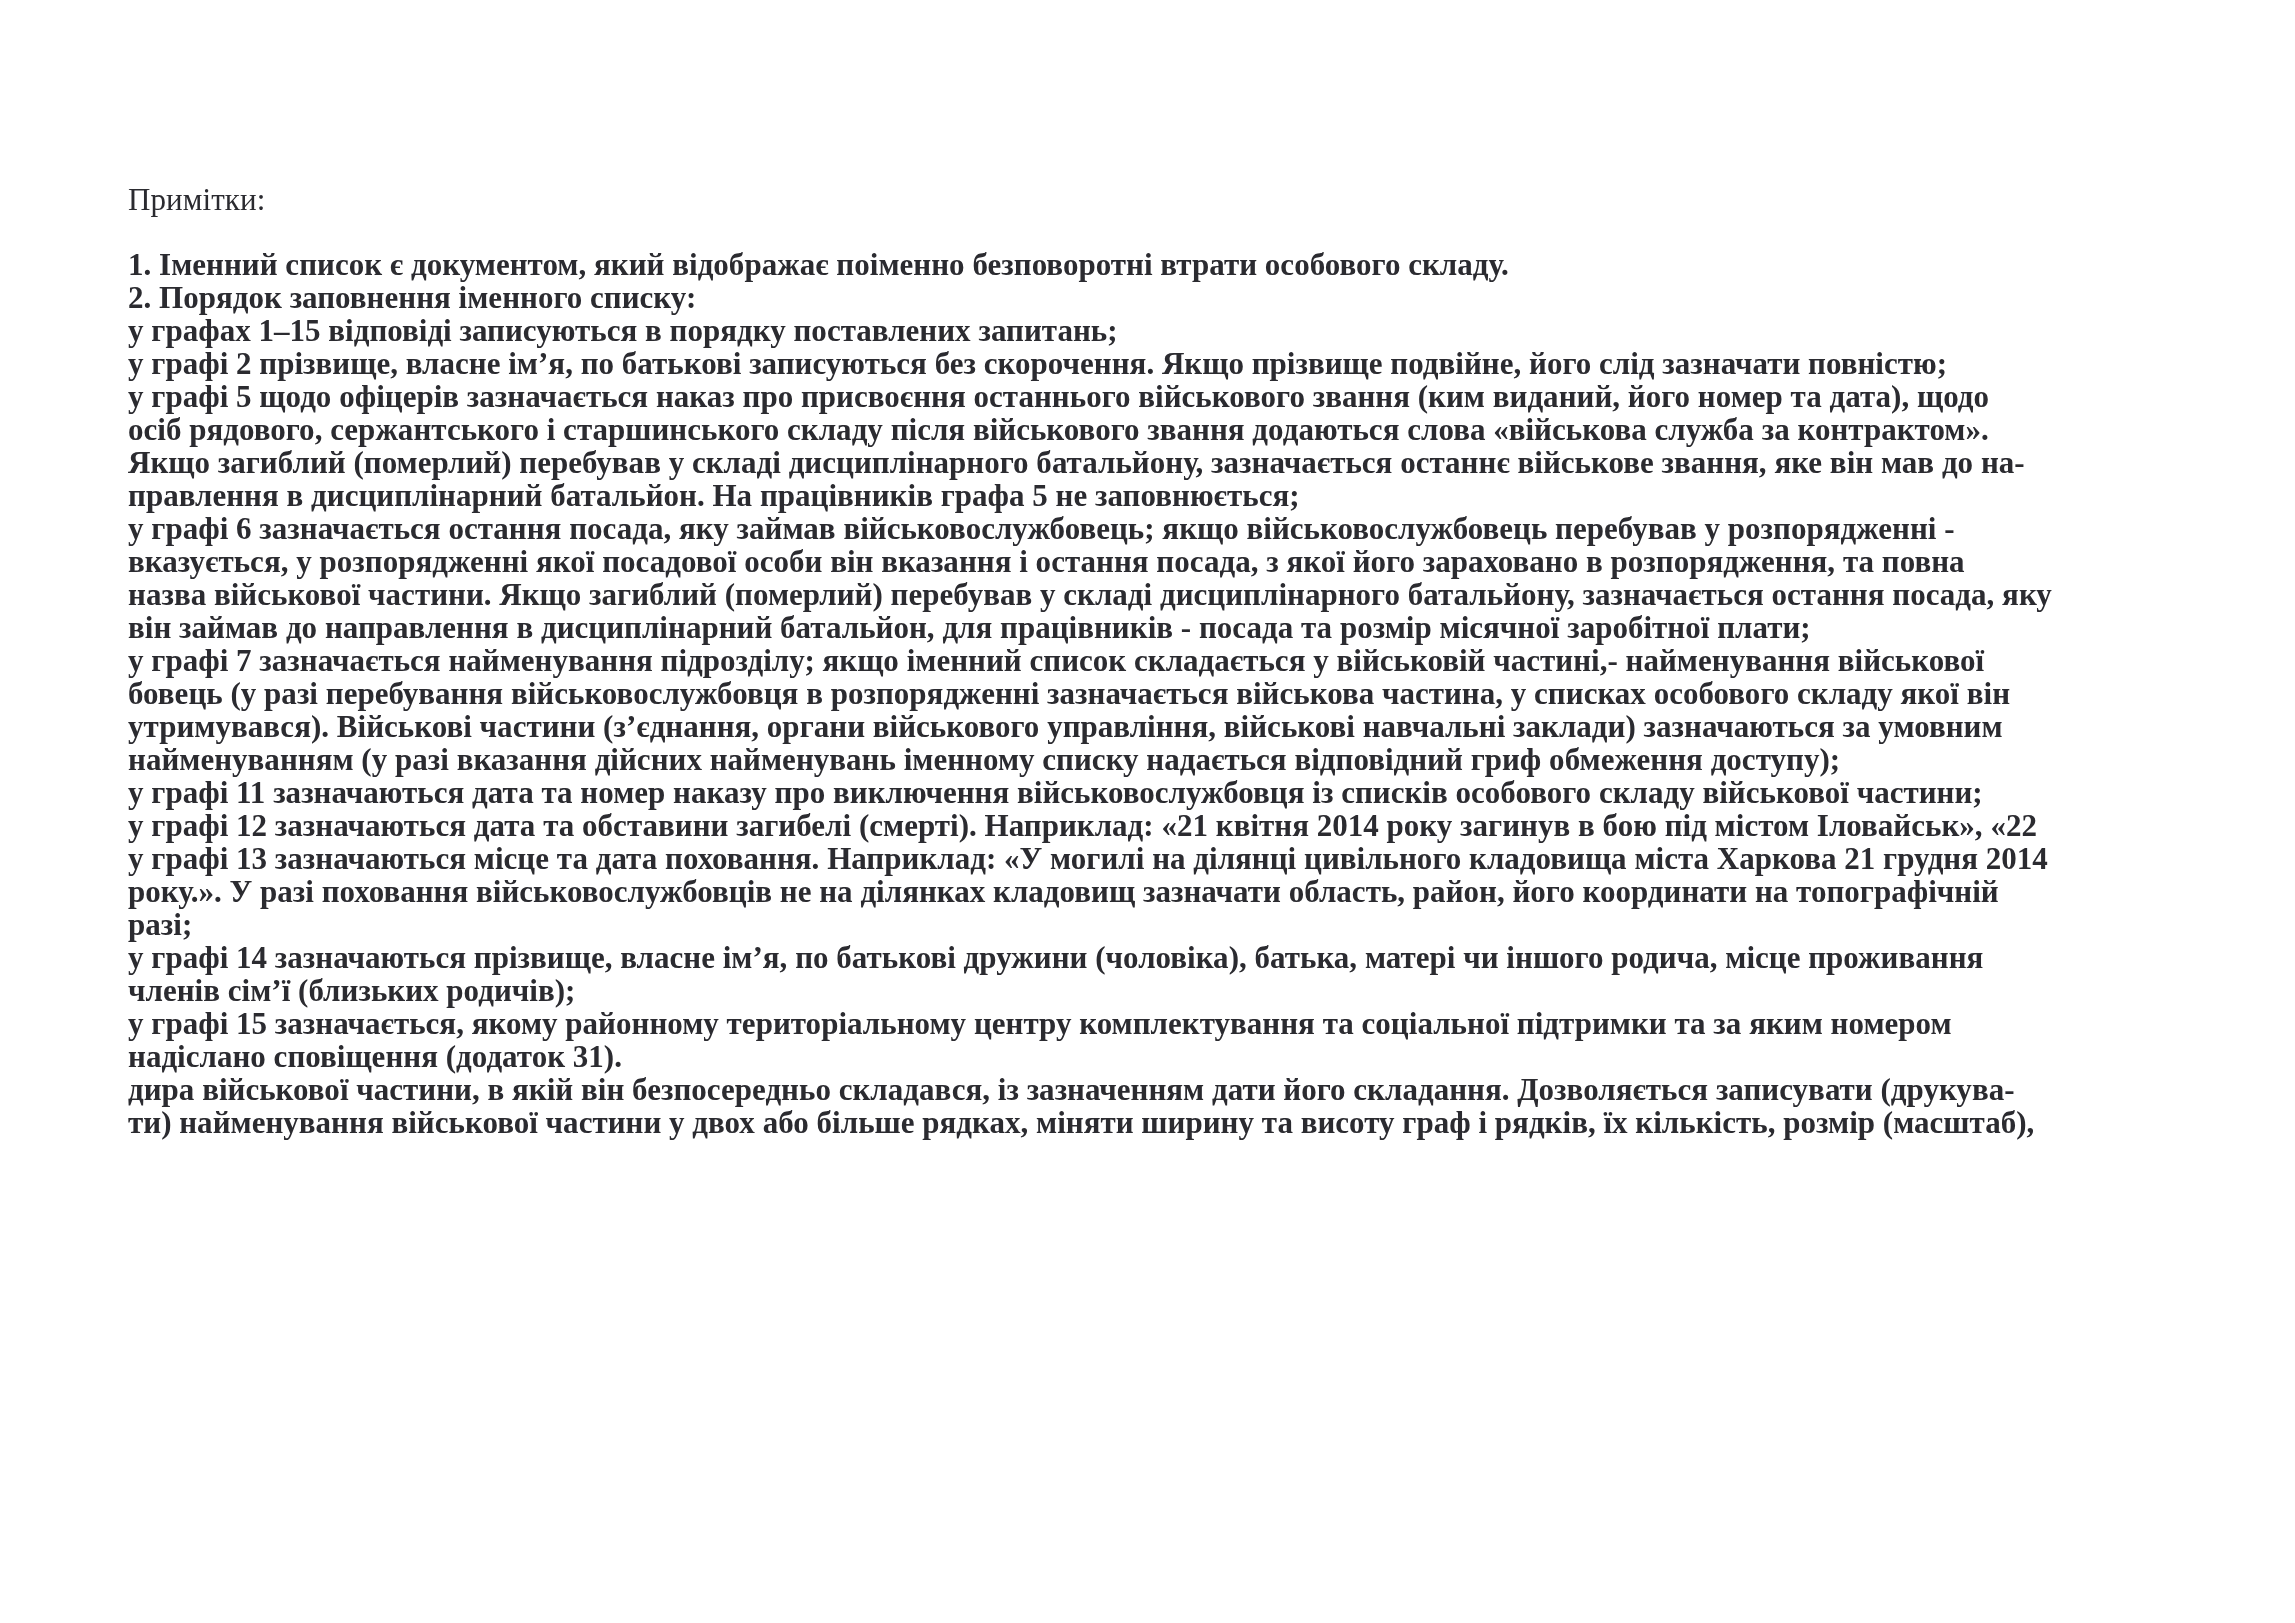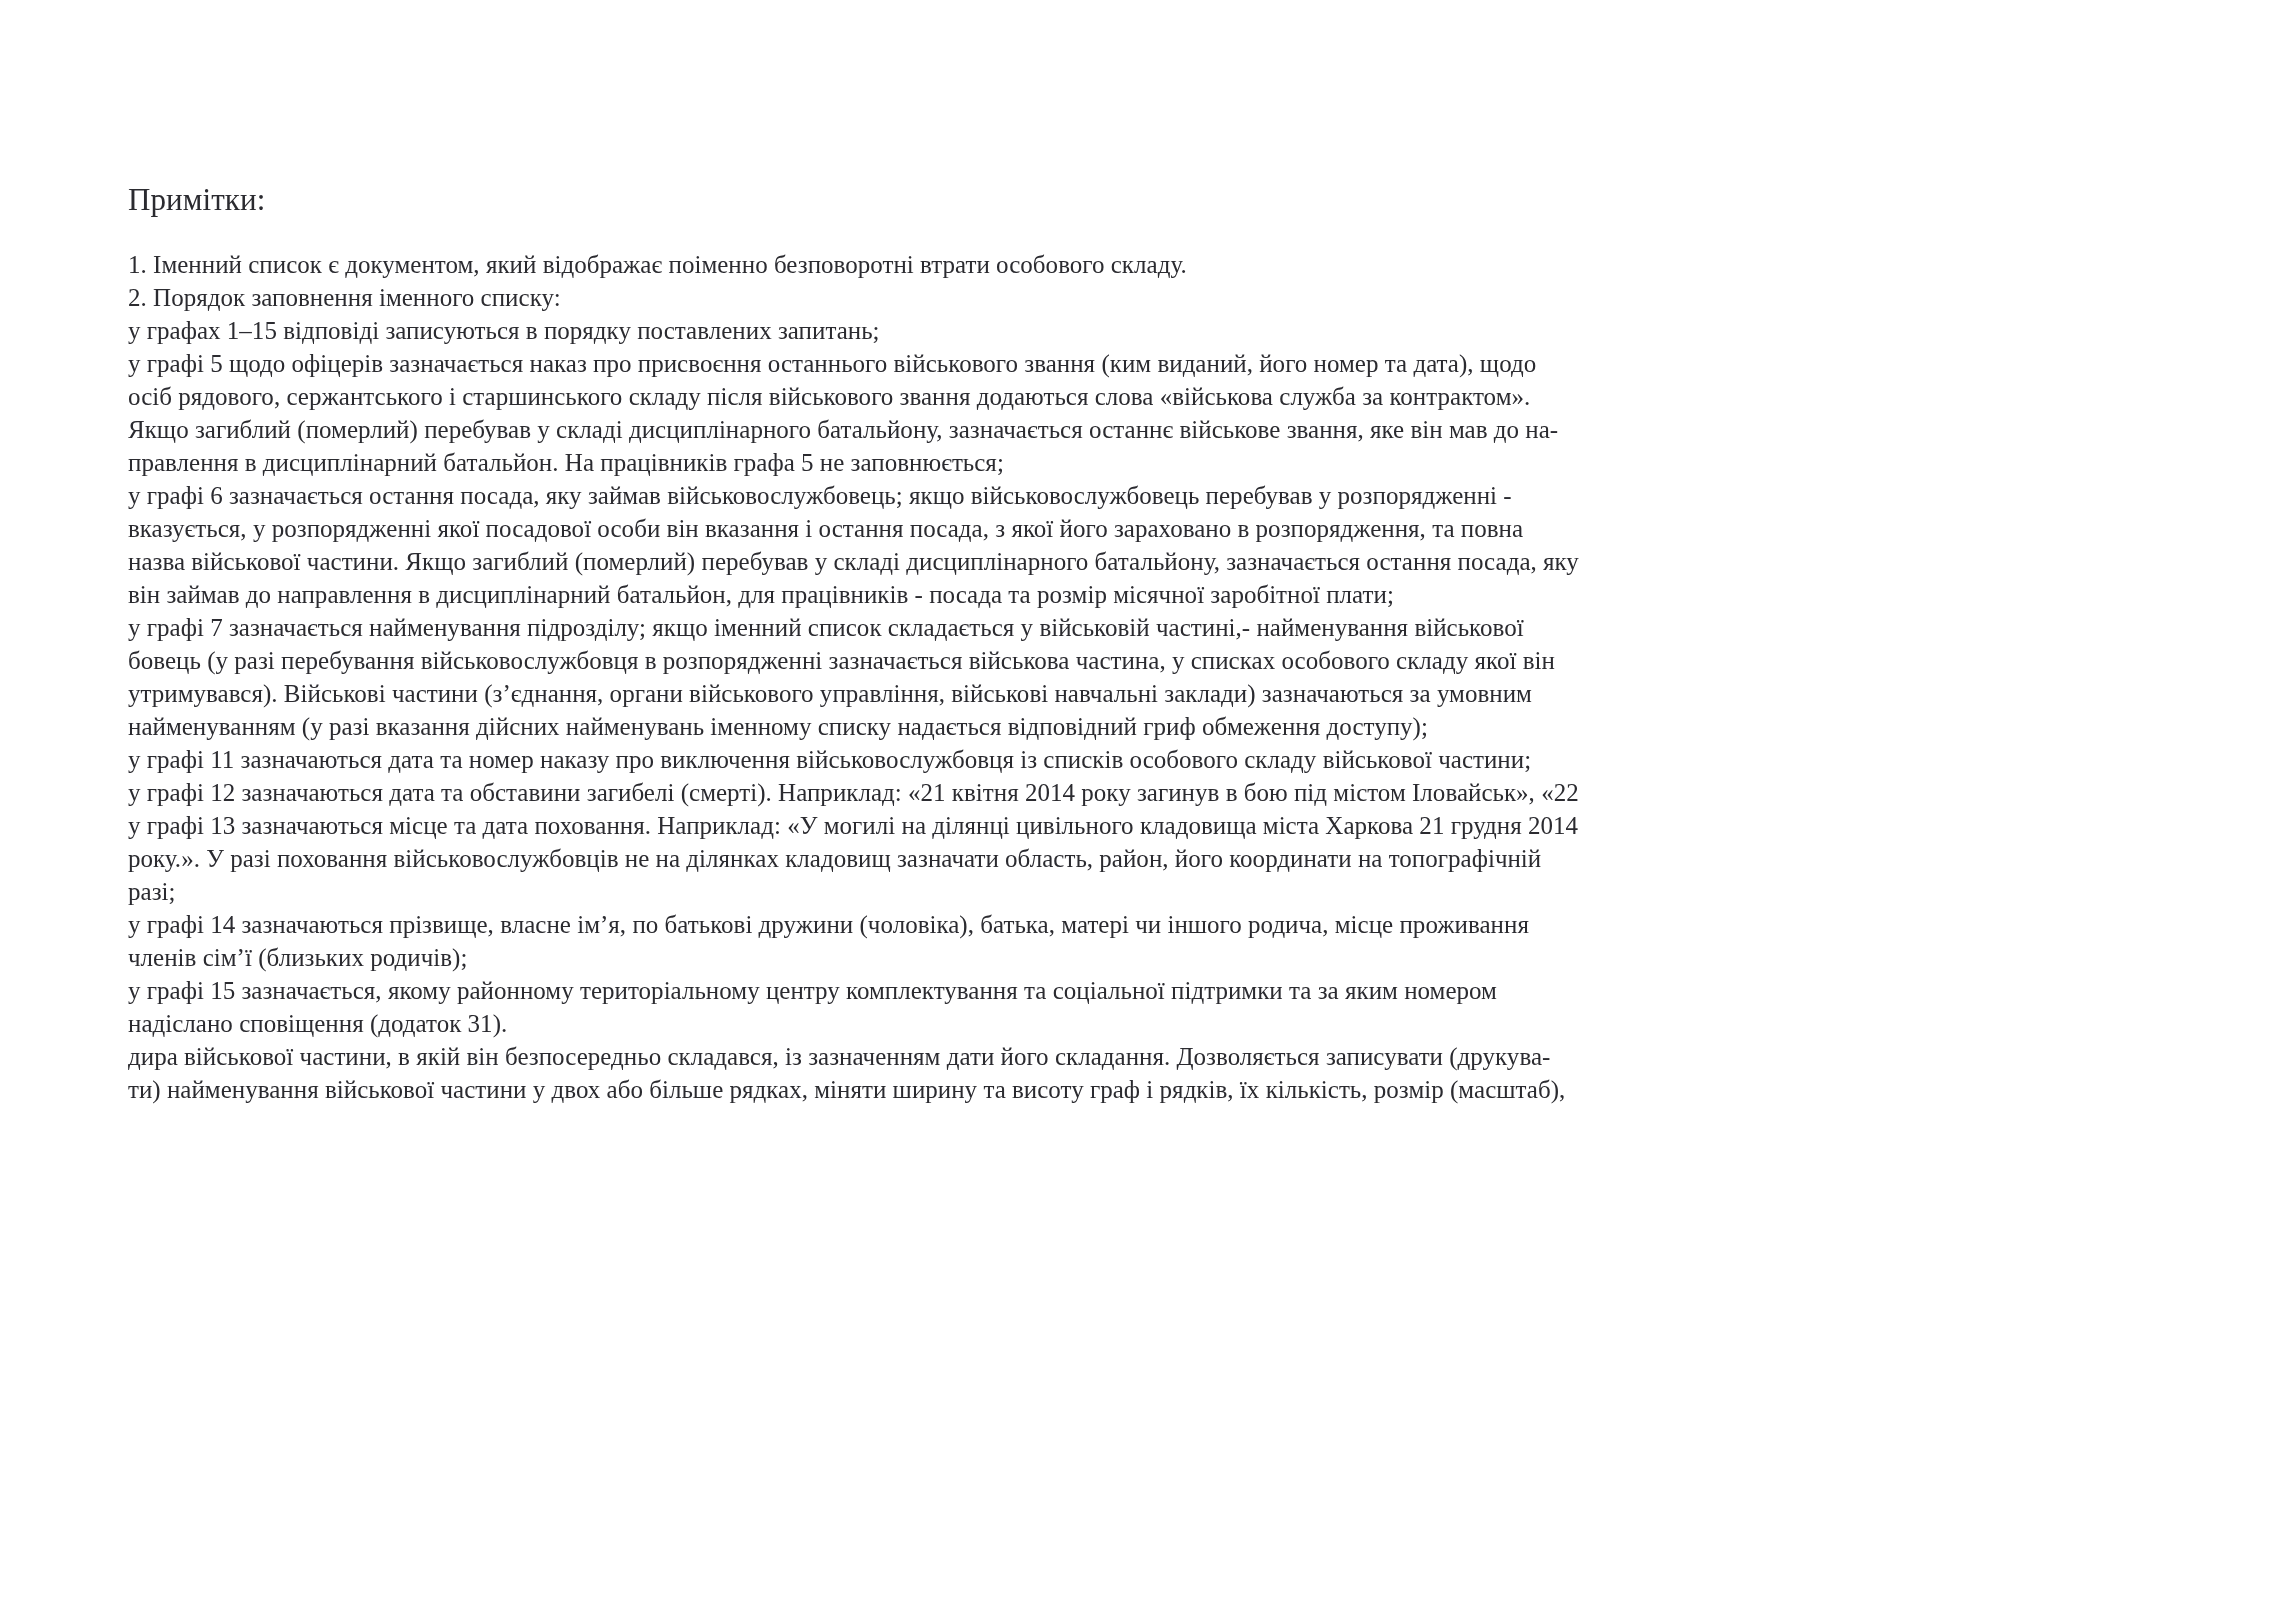--- a/index.html
+++ b/index.html
@@ -40,42 +40,44 @@
     font-weight: normal;
     white-space: pre;
   }
 
   .spacer-after-heading {
     height: 27.5px;
   }
 
   
   .doc-line {
-    font-size: 25px;
+    font-size: 31px;
     line-height: 33px;
     letter-spacing: 0.02px;
     white-space: pre;
     margin: 0;
+    font-weight: bold;
   }
 </style>
 </head>
 <body style="color: rgb(43, 43, 48); background: rgb(255, 255, 255);">
 
 <div class="page" style="background: rgb(255, 255, 255);">
 
   <div class="doc-body">
 
     <div class="notes-heading">Примітки:</div>
 
     <div class="spacer-after-heading"></div>
 
     <div id="lines-container">
         <div class="doc-line">1. Іменний список є документом, який відображає поіменно безповоротні втрати особового складу.</div>
         <div class="doc-line">2. Порядок заповнення іменного списку:</div>
         <div class="doc-line">у графах 1–15 відповіді записуються в порядку поставлених запитань;</div>
+        <div class="doc-line">у графі 2 прізвище, власне ім’я, по батькові записуються без скорочення. Якщо прізвище подвійне, його слід зазначати повністю;</div>
         <div class="doc-line">у графі 5 щодо офіцерів зазначається наказ про присвоєння останнього військового звання (ким виданий, його номер та дата), щодо</div>
         <div class="doc-line">осіб рядового, сержантського і старшинського складу після військового звання додаються слова «військова служба за контрактом».</div>
         <div class="doc-line">Якщо загиблий (померлий) перебував у складі дисциплінарного батальйону, зазначається останнє військове звання, яке він мав до на-</div>
         <div class="doc-line">правлення в дисциплінарний батальйон. На працівників графа 5 не заповнюється;</div>
         <div class="doc-line">у графі 6 зазначається остання посада, яку займав військовослужбовець; якщо військовослужбовець перебував у розпорядженні -</div>
         <div class="doc-line">вказується, у розпорядженні якої посадової особи він вказання і остання посада, з якої його зараховано в розпорядження, та повна</div>
         <div class="doc-line">назва військової частини. Якщо загиблий (померлий) перебував у складі дисциплінарного батальйону, зазначається остання посада, яку</div>
         <div class="doc-line">він займав до направлення в дисциплінарний батальйон, для працівників - посада та розмір місячної заробітної плати;</div>
         <div class="doc-line">у графі 7 зазначається найменування підрозділу; якщо іменний список складається у військовій частині,- найменування військової</div>
         <div class="doc-line">бовець (у разі перебування військовослужбовця в розпорядженні зазначається військова частина, у списках особового складу якої він</div>

